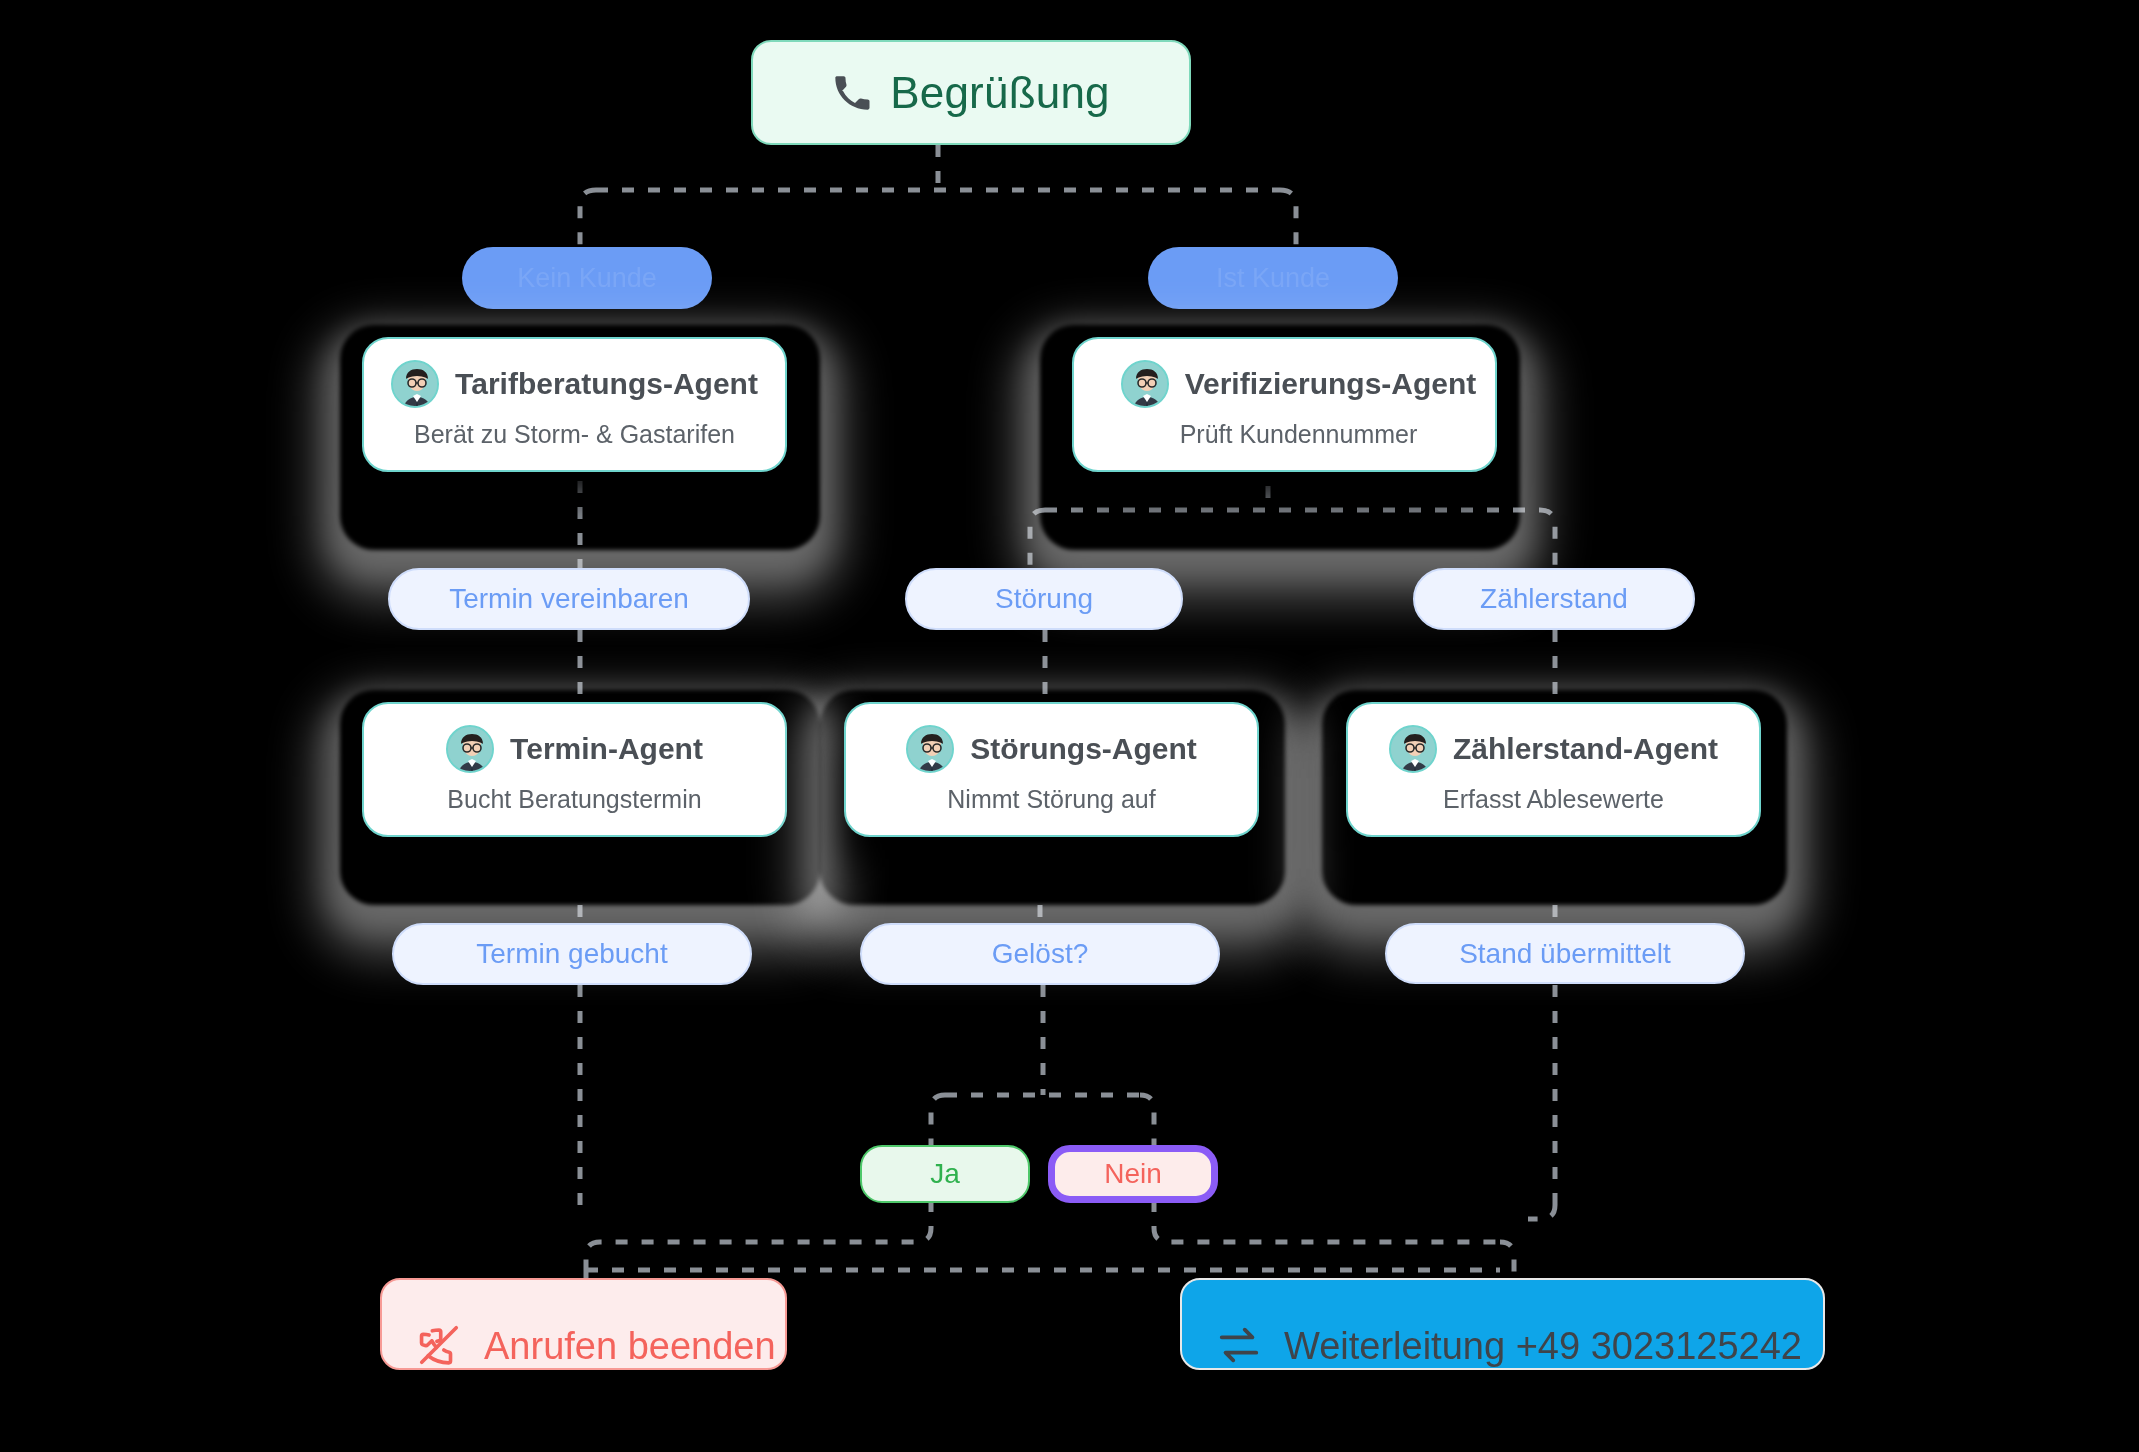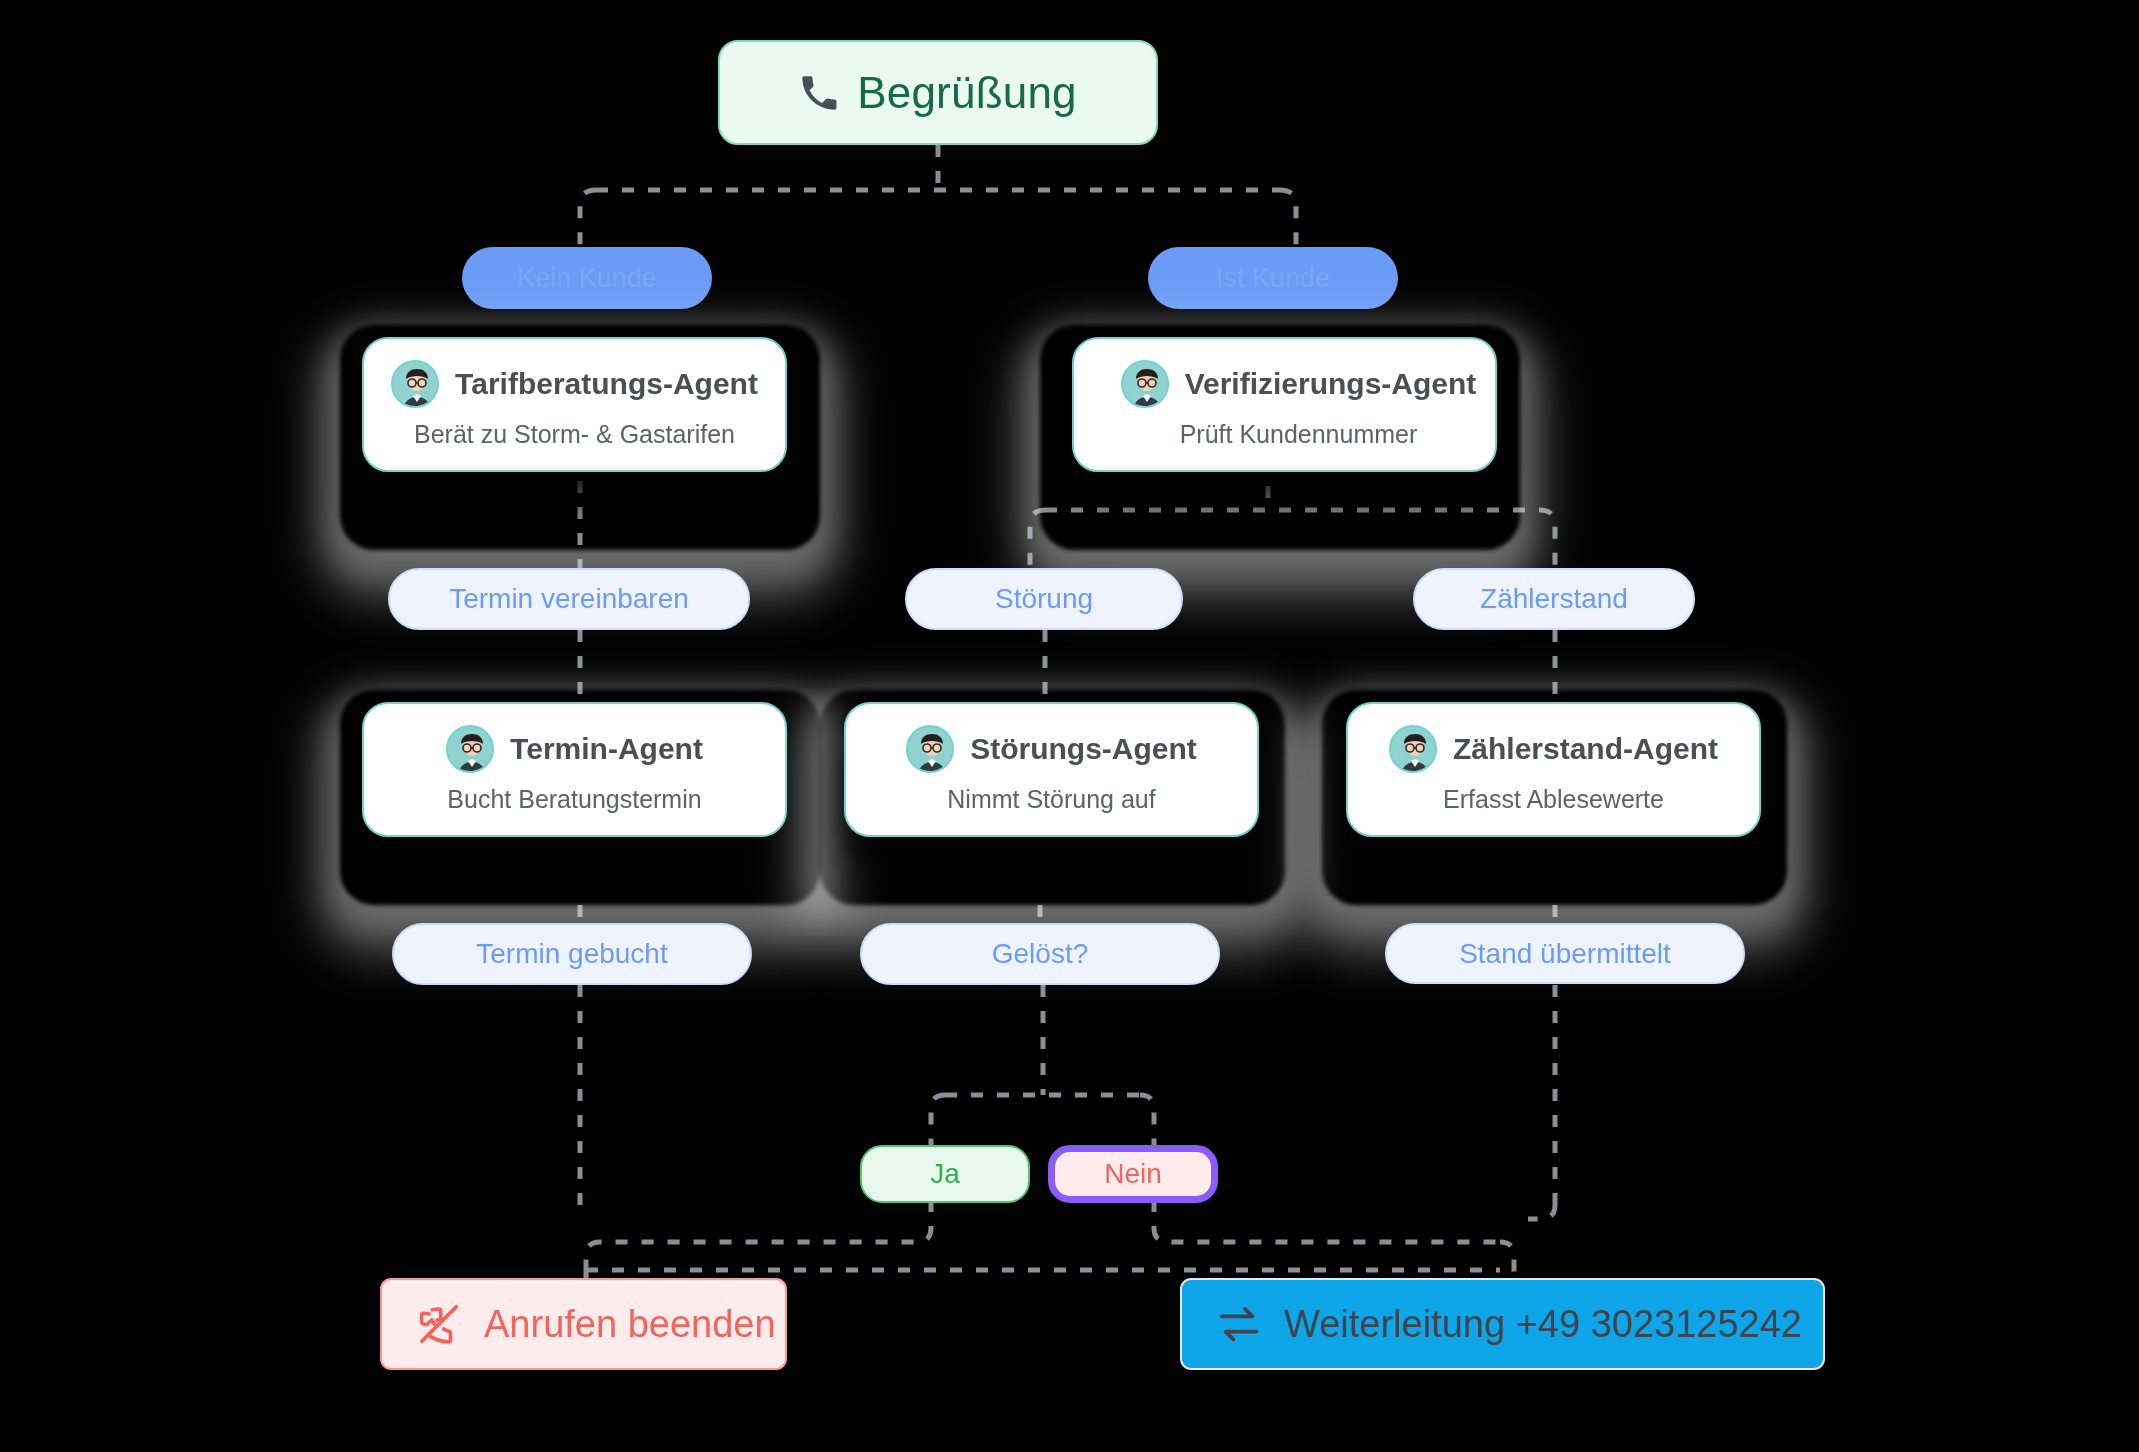--- a/index.html
+++ b/index.html
@@ -21,20 +21,21 @@
   
   .greet {
     display: flex; align-items: center; justify-content: center; gap: 18px;
     background: #eafaf2;
     border: 2px solid #7fd9bb;
     border-radius: 20px;
     color: #17694a;
     font-size: 44px;
     font-weight: 400;
     letter-spacing: 0.2px;
+    margin-left: 33px;
   }
   .greet .phone-ico { display:inline-block; width: 40px; height: 40px; }
 
   
   .cond-pill {
     display:flex; align-items:center; justify-content:center;
     background:#6b9cf5;
     border-radius: 999px;
     color:#7aa6f6;
     font-size: 27px;
@@ -85,22 +86,22 @@
     display:flex; align-items:center; justify-content:center;
     border-radius: 22px;
     font-size: 28px; font-weight: 500;
     white-space: nowrap;
   }
   .yn-yes { background:#e8f8ec; border: 2px solid #4ec86a; color:#2fb14e; }
   .yn-no  { background:#fdeceb; border: 7px solid #8b5cf6; color:#f4635c;text-align:right; }
 
   
   .action {
-    display:flex; align-items:center; gap: 22px;
-    border-radius: 11px;
+    display:flex; align-items:flex-end; gap: 22px;
+    border-radius: 20px;
     padding: 0 34px;
     white-space: nowrap;
   }
   .action-end { background:#fdecec; border:2px solid #f79a95; color:#f4635c; font-size: 38px; }
   .action-fwd { background:#0ea5e9; border:2px solid #e8e8e8; color:#3f444a; font-size: 38px; }
   .action .ico { width: 46px; height: 46px; flex:none; display:block; }
 </style>
 </head>
 <body>
 

